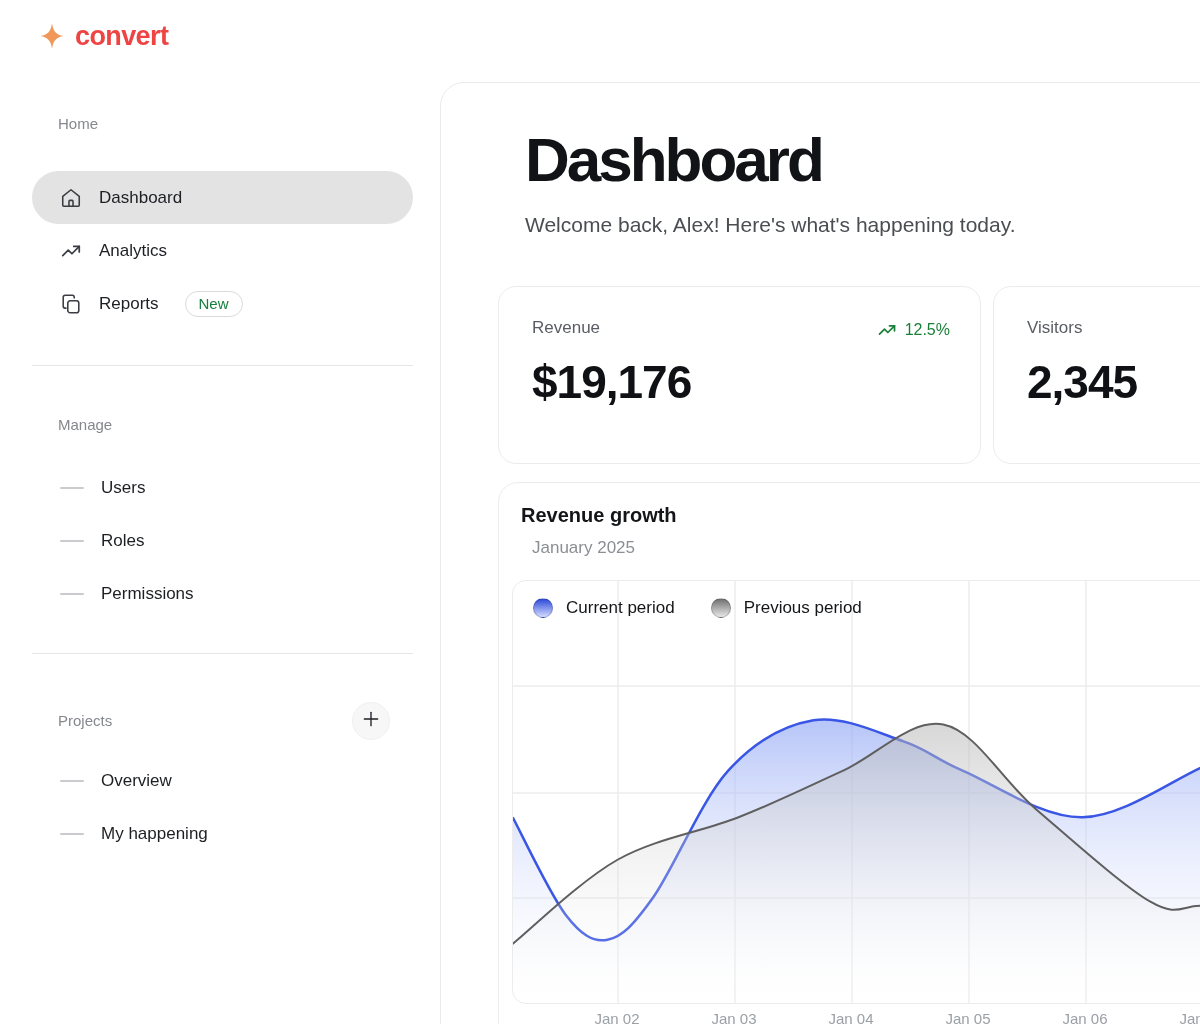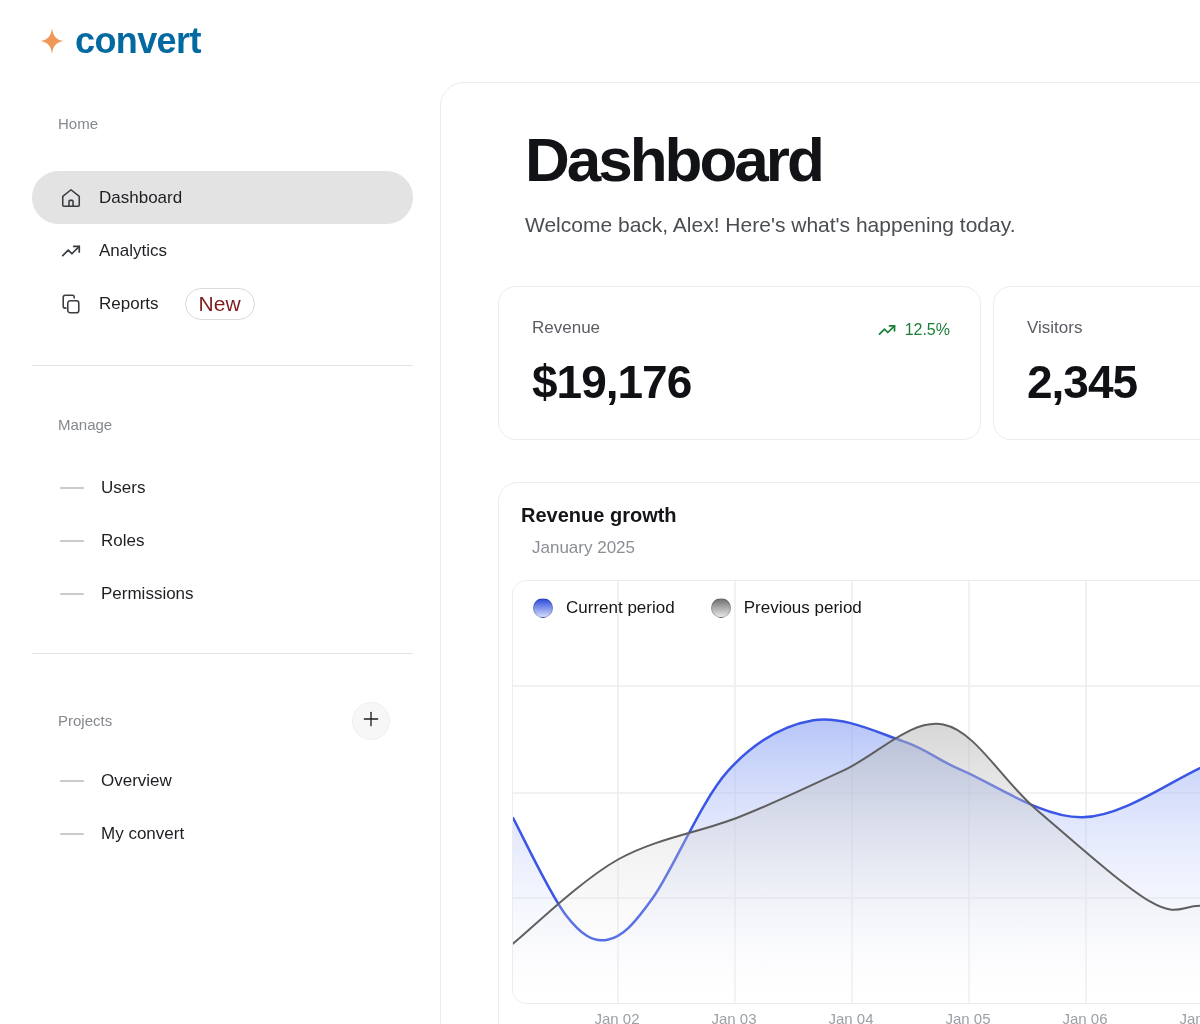--- a/index.html
+++ b/index.html
@@ -5,56 +5,56 @@
   html,body{margin:0;padding:0;}
   body{
     width:1200px;height:1024px;overflow:hidden;position:relative;
     background:#ffffff;color:#16181c;
     font-family:"Liberation Sans","DejaVu Sans",sans-serif;
     -webkit-font-smoothing:antialiased;
   }
   
   .logo{position:absolute;left:38px;top:20px;display:flex;align-items:center;gap:9px;}
   .logo svg{width:28px;height:32px;display:block;}
-  .logo-text{font-size:36px;font-weight:700;letter-spacing:-0.6px;color:#0369a1;}
+  .logo-text{font-size:27px;font-weight:700;letter-spacing:-0.6px;color:#ef4444;}
 
   
   .sidebar{position:absolute;left:32px;top:110px;width:381px;}
   .section-label{height:26px;display:flex;align-items:center;padding-left:26px;
     font-size:15px;color:#85888d;}
   .section-head{position:relative;height:36px;display:flex;align-items:center;}
   .section-head .section-label{padding-left:26px;height:36px;text-align:center;}
   .nav-item{height:53px;display:flex;align-items:center;padding-left:28px;gap:17px;
     font-size:17px;color:#1d1f23;border-radius:27px;cursor:pointer;}
   .nav-item.active{background:#e3e3e3;}
   .nav-icon{width:22px;height:22px;flex:0 0 22px;display:flex;align-items:center;justify-content:center;}
   .nav-icon svg{width:22px;height:22px;stroke:#3a3d42;}
   .dash-icon{width:24px;height:2px;background:#c9cbce;border-radius:1px;flex:0 0 24px;}
   .badge{margin-left:9px;border:1.5px solid #dadada;border-radius:16px;padding:4px 13px 5px;
-    font-size:21px;color:#7f1d1d;line-height:1;}
+    font-size:15px;color:#15803d;line-height:1;}
   .divider{height:1px;background:#e5e5e5;}
   .div-1{margin:35px 0 45px;}
   .div-2{margin:33px 0 48px;}
   .gap-home{margin-bottom:35px;}
   .gap-manage{margin-bottom:24px;}
   .gap-projects{margin-bottom:16px;}
   .plus-btn{position:absolute;right:23px;top:0;width:36px;height:36px;border-radius:50%;
     background:#f7f7f7;border:1px solid #f0f0f0;display:flex;align-items:center;justify-content:center;
     cursor:pointer;}
   .plus-btn svg{width:20px;height:20px;stroke:#1d1f23;}
 
   
   .main{position:absolute;left:440px;top:82px;width:880px;height:960px;
     background:#fff;border:1px solid #ebebeb;border-radius:24px 0 0 0;}
   .page-title{position:absolute;left:84px;top:46px;margin:0;
     font-size:62px;font-weight:800;letter-spacing:-3px;color:#111316;line-height:1;}
   .page-subtitle{position:absolute;left:84px;top:130px;font-size:21px;color:#4a4d52;}
 
   .stats{position:absolute;left:57px;top:203px;display:flex;gap:12px;}
-  .stat-card{position:relative;box-sizing:border-box;height:154px;background:#fff;
+  .stat-card{position:relative;box-sizing:border-box;height:178px;background:#fff;
     border:1px solid #ececec;border-radius:18px;padding:31px 30px 0 33px;}
   .stat-card.c0{width:483px;}
   .stat-card.c1{width:483px;}
   .stat-label{font-size:17px;color:#5a5d63;}
   .stat-value{margin-top:17px;font-size:46px;font-weight:800;letter-spacing:-1px;color:#0f1115;}
   .stat-trend{position:absolute;right:30px;top:33px;display:flex;align-items:center;gap:8px;
     font-size:16px;font-weight:500;text-align:right;}
   .stat-trend svg{width:20px;height:20px;}
 
   .chart-card{position:absolute;left:57px;top:399px;box-sizing:border-box;width:900px;height:620px;
@@ -140,21 +140,21 @@
               <line x1="4" y1="12" x2="20" y2="12"></line>
             </svg></span>
         </span>
       </div>
       <div class="nav-item">
         <span class="dash-icon"></span>
         <span>Overview</span>
       </div>
       <div class="nav-item">
         <span class="dash-icon"></span>
-        <span>My convert</span>
+        <span>My happening</span>
       </div>
     </div>
   </nav>
 
 <main class="main">
   <h1 class="page-title">Dashboard</h1>
   <div class="page-subtitle">Welcome back, Alex! Here's what's happening today.</div>
 
   <div class="stats" id="stats-root">
       <div class="stat-card c0">

